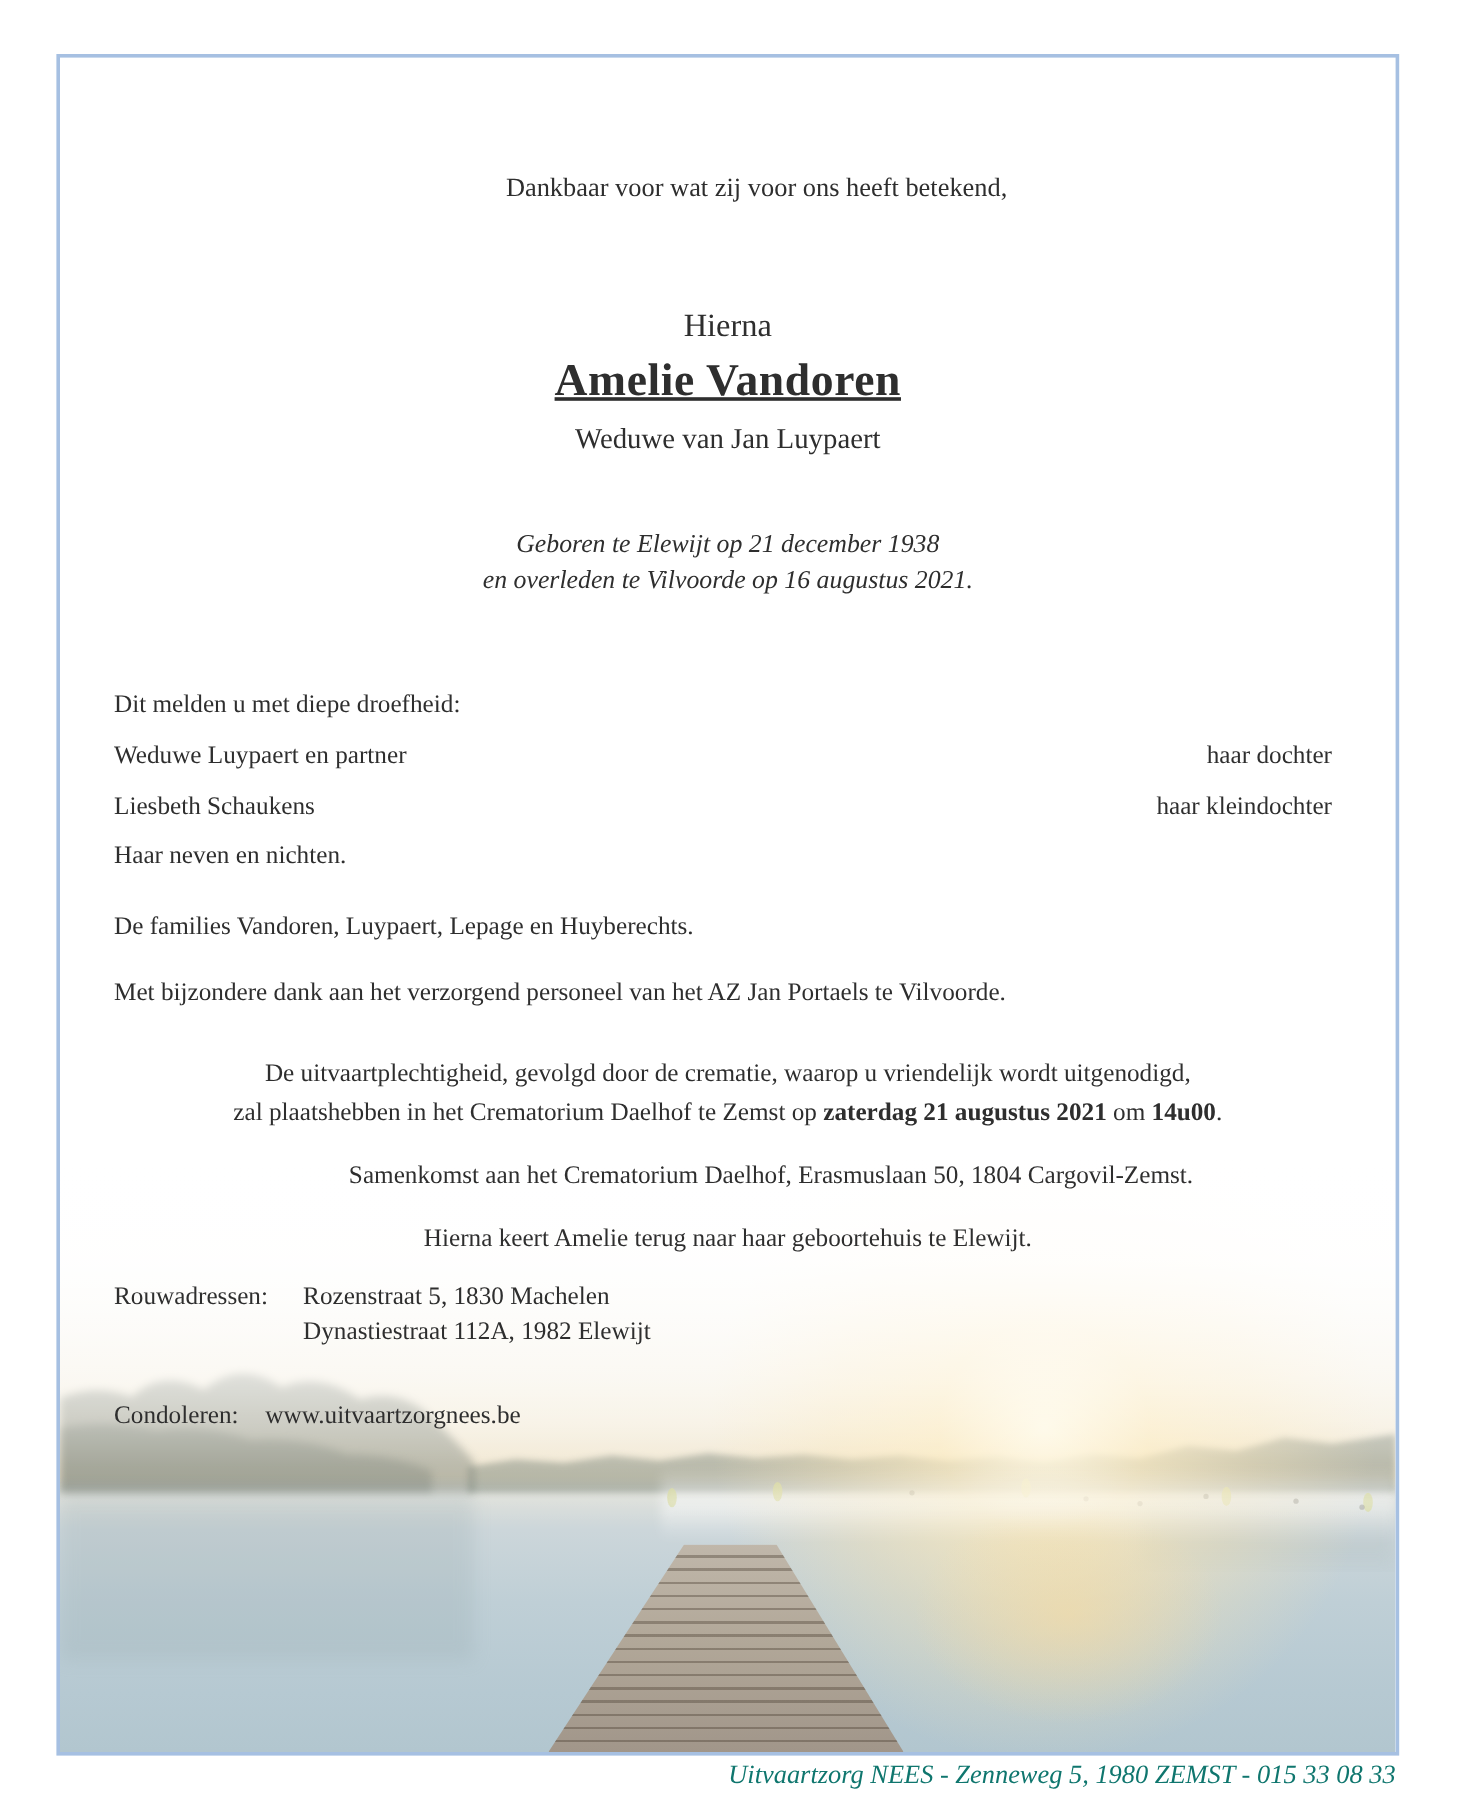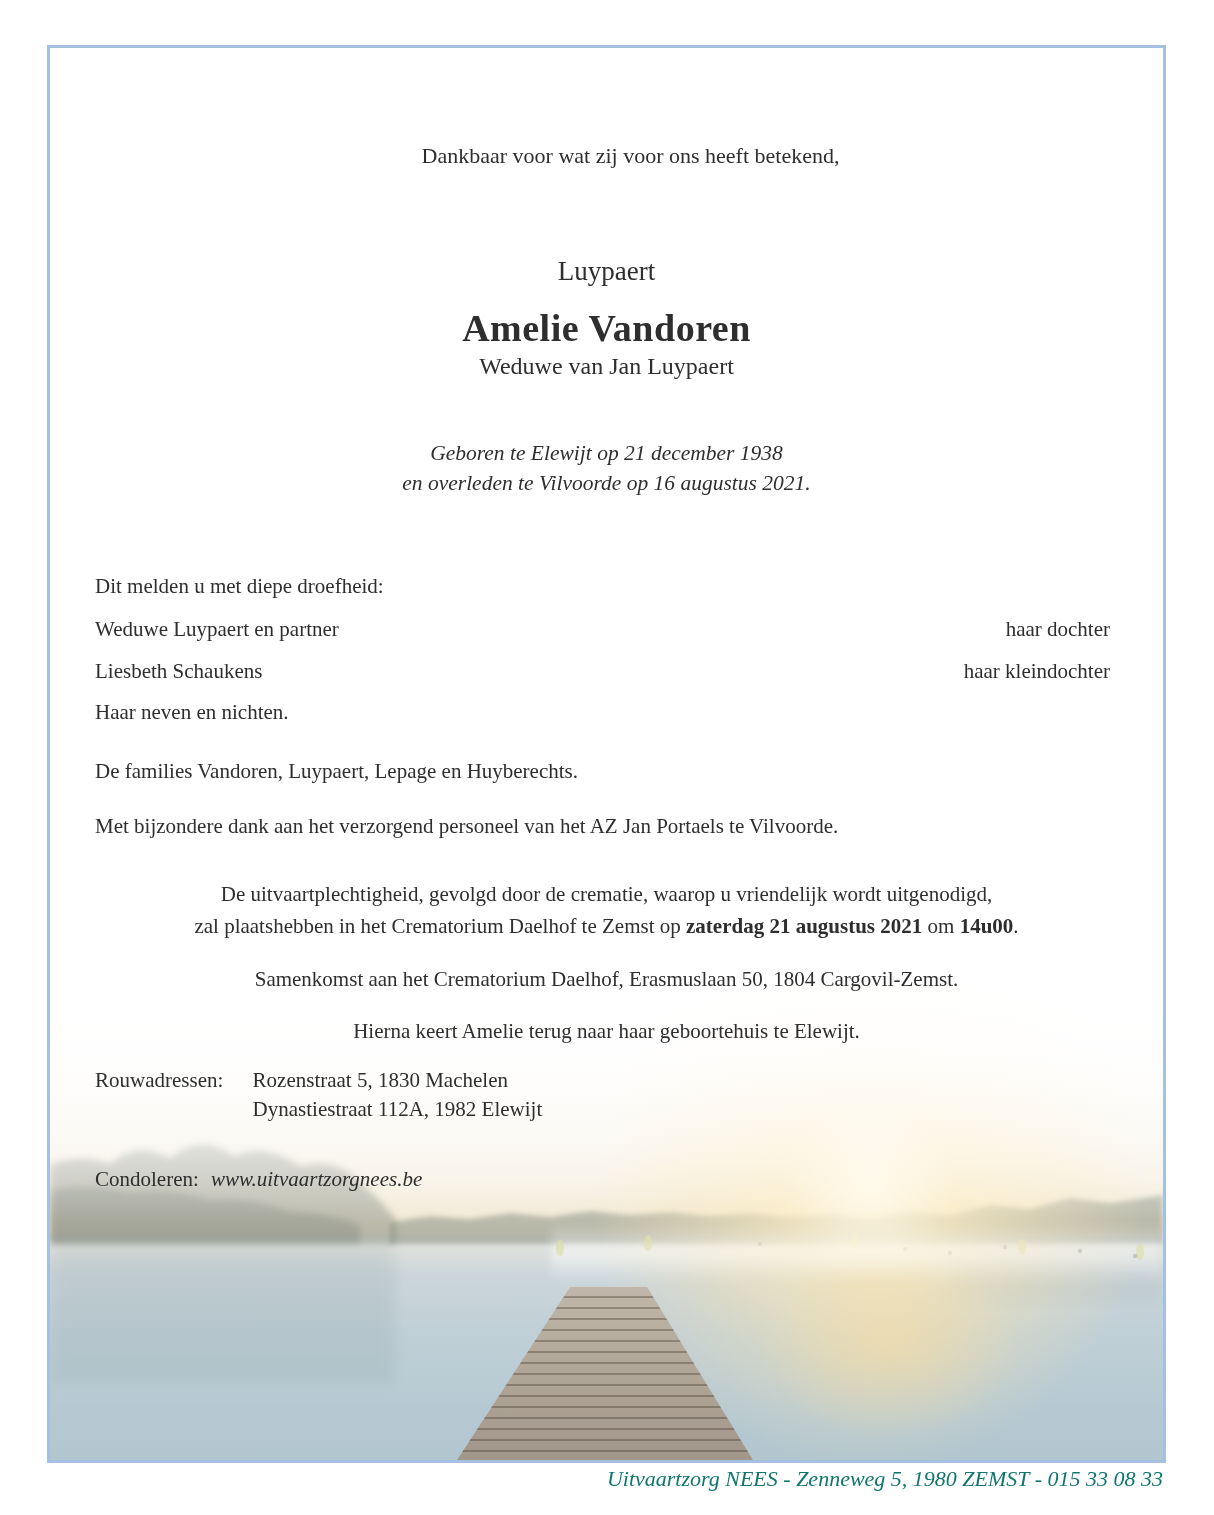--- a/index.html
+++ b/index.html
@@ -17,38 +17,38 @@
     border:3px solid #a6c0e2;
     box-sizing:border-box;
     background:transparent;
     z-index:3;
     pointer-events:none;
   }
   .txt{position:absolute;z-index:2;}
   .center{left:50px;width:1113px;text-align:center;}
   .intro{top:140px;font-size:22px;line-height:31px;padding-left:24px;}
   .salutation{top:256px;font-size:27px;}
-  .deceased-name{top:306px;font-size:38px;font-weight:bold;letter-spacing:.5px;}
+  .deceased-name{top:295px;font-size:38px;font-weight:bold;letter-spacing:.5px;text-decoration:underline;}
   .relation{top:353px;font-size:24px;}
   .dates{top:438px;font-size:21.5px;line-height:30px;font-style:italic;}
   .body-line{font-size:21px;}
   .announcement{left:95px;top:574px;}
   .rel-row{left:95px;width:1015px;top:0;display:flex;justify-content:space-between;}
   .rel-row-1{top:617px;}
   .rel-row-2{top:659px;}
   .rel-extra{left:95px;top:700px;}
   .families{left:95px;top:759px;}
   .thanks{left:95px;top:814px;}
   .ceremony{top:878px;line-height:32px;}
-  .gathering{top:967px;}
+  .gathering{top:967px;padding-left:36px;}
   .return-note{top:1019px;}
   .addresses{left:95px;top:1066px;line-height:28.5px;}
   .addresses .addr-block{display:inline-block;vertical-align:top;margin-left:24px;}
   .condolences{left:95px;top:1167px;}
-  .condolences .url{margin-left:7px;font-style:italic;}
+  .condolences .url{margin-left:17px;}
   .footer-line{
     position:absolute;right:51px;top:1466px;
     font-size:22px;font-style:italic;color:#0f766e;
     z-index:2;
   }
   b{font-weight:bold;}
 
   
   .photo{
     position:absolute;left:50px;top:960px;width:1113px;height:500px;
@@ -156,21 +156,21 @@
     <div class="ph-fog"></div>
     <div class="ph-fade"></div>
   </div>
 
   <div class="card-border"></div>
 
   <div class="txt center intro">
     <div>Dankbaar voor wat zij voor ons heeft betekend,</div>
   </div>
 
-  <div class="txt center salutation">Luypaert</div>
+  <div class="txt center salutation">Hierna</div>
   <div class="txt center deceased-name">Amelie Vandoren</div>
   <div class="txt center relation">Weduwe van Jan Luypaert</div>
 
   <div class="txt center dates">
     <div>Geboren te Elewijt op 21 december 1938</div>
     <div>en overleden te Vilvoorde op 16 augustus 2021.</div>
   </div>
 
   <div class="txt body-line announcement">Dit melden u met diepe droefheid:</div>
 

